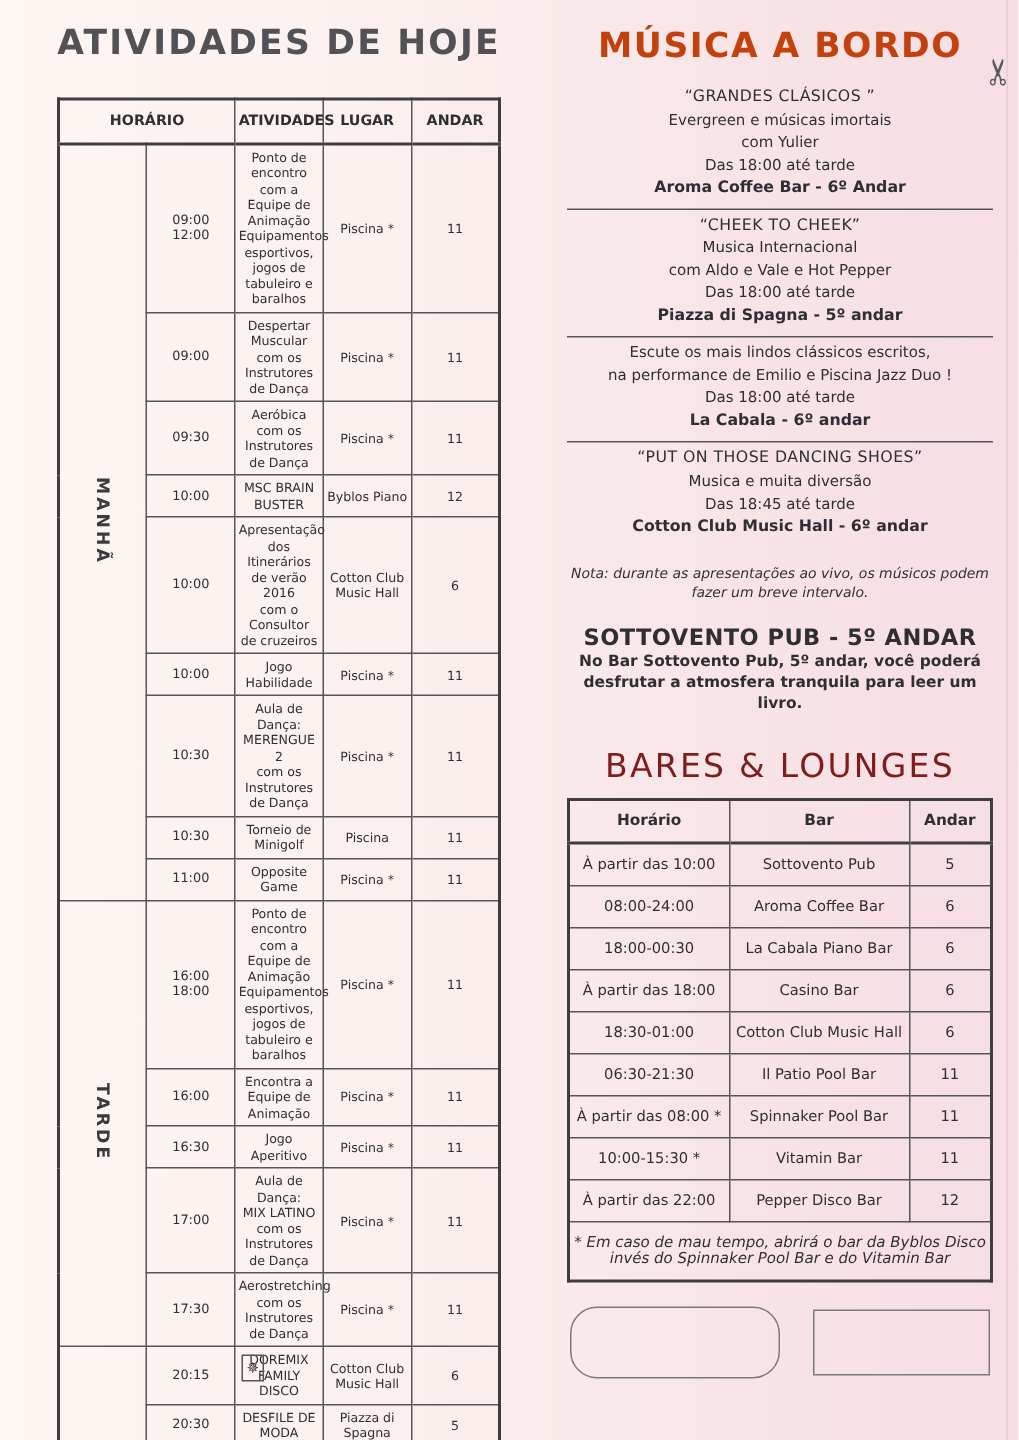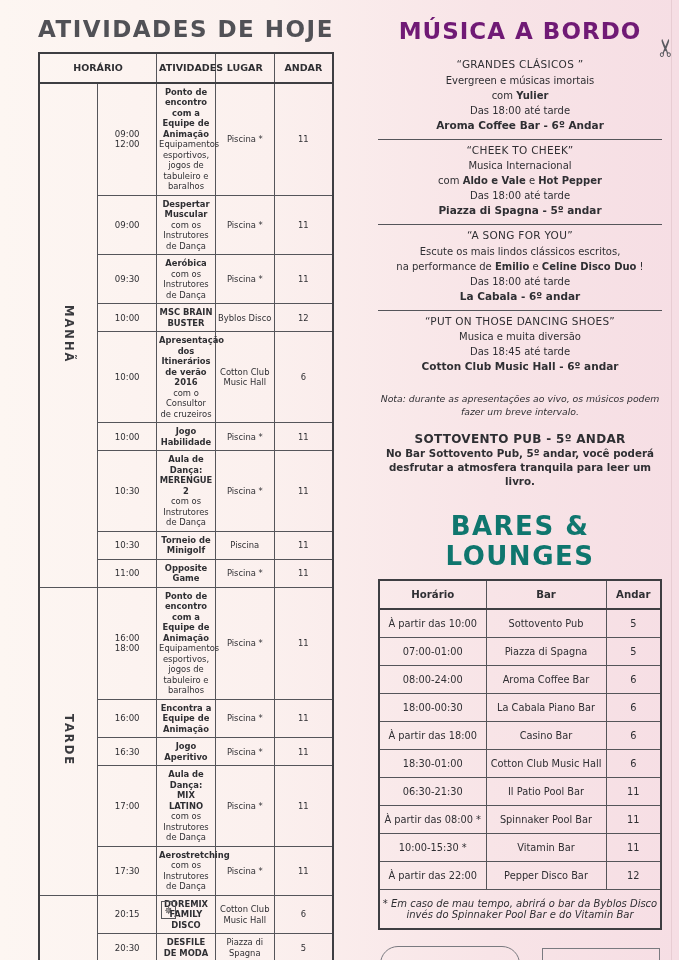--- a/index.html
+++ b/index.html
@@ -11,66 +11,66 @@
     position: relative;
     overflow: hidden;
   }
   .edge-line { position:absolute; top:0; right:7px; width:1px; height:100%; background:#e8cdd3; }
   .scissors { position:absolute; top:34px; right:3px; font-size:24px; color:#5a5a60;
               transform:rotate(270deg); }
 
   
   .col-left { position:absolute; left:38px; top:16px; width:296px; }
   .col-left h1 { text-align:center; font-size:23px; font-weight:bold; letter-spacing:1.5px;
-                 color:#515156; margin-bottom:10px; }
+                 color:#515156; margin-bottom:23px; }
   table.act { width:296px; border-collapse:collapse; border:2px solid #3e3e42;
               font-size:8.4px; line-height:1.25; table-layout:fixed; }
   table.act th, table.act td { border:1px solid #55555a; text-align:center; vertical-align:middle;
               padding:3px 2px; white-space:pre-line; }
   table.act th { font-size:9.5px; font-weight:bold; padding:8px 2px; border-bottom:2px solid #3e3e42; }
   td.sec { width:21px; border-right:1px solid #55555a; }
   .vert { writing-mode:vertical-rl; font-weight:bold; font-size:11.5px; letter-spacing:2px;
           color:#3a3a3e; display:inline-block; }
   td.time { width:47px; font-size:8.6px; }
   td.act-c { width:126px; position:relative; }
-  td.act-c .t { display:block; font-weight:bold; }
+  td.act-c .t { display:block; font-weight:normal; }
   td.act-c .s { display:block; }
   td.place { width:61px; }
   td.floor { width:41px; }
   .dmx { position:absolute; left:4px; top:5px; width:15px; height:18px; border:1px solid #55555a;
          font-size:10px; line-height:17px; text-align:center; font-style:normal; }
 
   
   .col-right { position:absolute; left:378px; top:18px; width:284px; text-align:center; }
-  .col-right h1 { font-size:23px; font-weight:bold; letter-spacing:1px; color:#701a75; margin-bottom:10px;text-align:center; }
+  .col-right h1 { font-size:23px; font-weight:bold; letter-spacing:1px; color:#c2410c; margin-bottom:10px;text-align:center; }
   .show { padding:3px 0 5px 0; font-size:10px; line-height:1.5; }
   .show-name { font-weight:normal; font-size:10.5px; letter-spacing:.3px; }
   .show-venue { font-weight:bold; font-size:10.5px; }
   .sep { border:none; border-top:1.5px solid #55555a; margin:0; }
   .nota { font-style:italic; font-size:9.3px; margin-top:12px; line-height:1.4; }
   .sotto { margin-top:14px; font-weight:bold; }
-  .sotto-title { font-size:12px; letter-spacing:.3px; }
+  .sotto-title { font-size:15px; letter-spacing:.3px; }
   .sotto-body { font-size:10.3px; line-height:1.35; margin-top:1px; }
 
-  .col-right h2 { font-size:26px; font-weight:bold; letter-spacing:1.5px; color:#0f766e;
+  .col-right h2 { font-size:22px; font-weight:normal; letter-spacing:1.5px; color:#7f1d1d;
                   margin:22px 0 8px 0; }
   table.bars { width:282px; border-collapse:collapse; border:2px solid #3e3e42;
                font-size:9.8px; table-layout:fixed; margin:0 auto; }
   table.bars th, table.bars td { border:1px solid #55555a; text-align:center; vertical-align:middle;
                padding:8px 2px; }
   table.bars th { font-weight:bold; font-size:10.2px; border-bottom:2px solid #3e3e42; }
   .b-hours { width:107px; } .b-name { width:120px; } .b-floor { width:55px; }
   td.bars-foot { font-style:italic; font-size:10px; padding:5px 6px; border-top:2px solid #3e3e42; }
 
   .logos { display:flex; justify-content:center; align-items:center; gap:22px; margin-top:16px; }
   .rina { border:1px solid #7a7a80; border-radius:18px; width:140px; height:48px;
           display:flex; align-items:center; padding:3px 6px; gap:4px; color:#55555a; }
   .bv { border:1px solid #7a7a80; width:118px; height:44px; display:flex; align-items:center;
         padding:3px 5px; gap:5px; color:#55555a; }
-  b { font-weight:bold; }
+  b { font-weight:normal; }
 </style>
 </head>
 <body>
 
 <div class="page">
   <div class="edge-line"></div>
   <span class="scissors">✂</span>
 
   <section class="col-left">
     <h1>ATIVIDADES DE HOJE</h1>
@@ -103,21 +103,21 @@
         </tr>
         <tr>
           <td class="time">09:30</td>
           <td class="act-c"><b class="t">Aeróbica</b><span class="s">com os Instrutores de Dança</span></td>
           <td class="place">Piscina *</td>
           <td class="floor">11</td>
         </tr>
         <tr>
           <td class="time">10:00</td>
           <td class="act-c"><b class="t">MSC BRAIN BUSTER</b><span class="s"></span></td>
-          <td class="place">Byblos Disco</td>
+          <td class="place">Byblos Piano</td>
           <td class="floor">12</td>
         </tr>
         <tr>
           <td class="time">10:00</td>
           <td class="act-c"><b class="t">Apresentação dos
 Itinerários de verão 2016</b><span class="s">com o Consultor
 de cruzeiros</span></td>
           <td class="place">Cotton Club
 Music Hall</td>
           <td class="floor">6</td>
@@ -220,23 +220,22 @@
     <hr class="sep">
     <div class="show">
       <div class="show-name">“CHEEK TO CHEEK”</div>
       <div class="show-desc">Musica Internacional</div>
       <div class="show-artists"><span>com </span><b>Aldo e Vale</b><span> e </span><b>Hot Pepper</b><span></span></div>
       <div class="show-time">Das 18:00 até tarde</div>
       <div class="show-venue">Piazza di Spagna - 5º andar</div>
     </div>
     <hr class="sep">
     <div class="show">
-      <div class="show-name">“A SONG FOR YOU”</div>
       <div class="show-desc">Escute os mais lindos clássicos escritos,</div>
-      <div class="show-artists"><span>na performance de </span><b>Emilio</b><span> e </span><b>Celine Disco Duo</b><span> !</span></div>
+      <div class="show-artists"><span>na performance de </span><b>Emilio</b><span> e </span><b>Piscina Jazz Duo</b><span> !</span></div>
       <div class="show-time">Das 18:00 até tarde</div>
       <div class="show-venue">La Cabala - 6º andar</div>
     </div>
     <hr class="sep">
     <div class="show">
       <div class="show-name">“PUT ON THOSE DANCING SHOES”</div>
       <div class="show-desc">Musica e muita diversão</div>
       <div class="show-time">Das 18:45 até tarde</div>
       <div class="show-venue">Cotton Club Music Hall - 6º andar</div>
     </div>
@@ -258,25 +257,20 @@
           <th class="b-floor">Andar</th>
         </tr>
       </thead>
       <tbody>
         <tr>
             <td>À partir das 10:00</td>
             <td>Sottovento Pub</td>
             <td>5</td>
           </tr>
         <tr>
-            <td>07:00-01:00</td>
-            <td>Piazza di Spagna</td>
-            <td>5</td>
-          </tr>
-        <tr>
             <td>08:00-24:00</td>
             <td>Aroma Coffee Bar</td>
             <td>6</td>
           </tr>
         <tr>
             <td>18:00-00:30</td>
             <td>La Cabala Piano Bar</td>
             <td>6</td>
           </tr>
         <tr>

